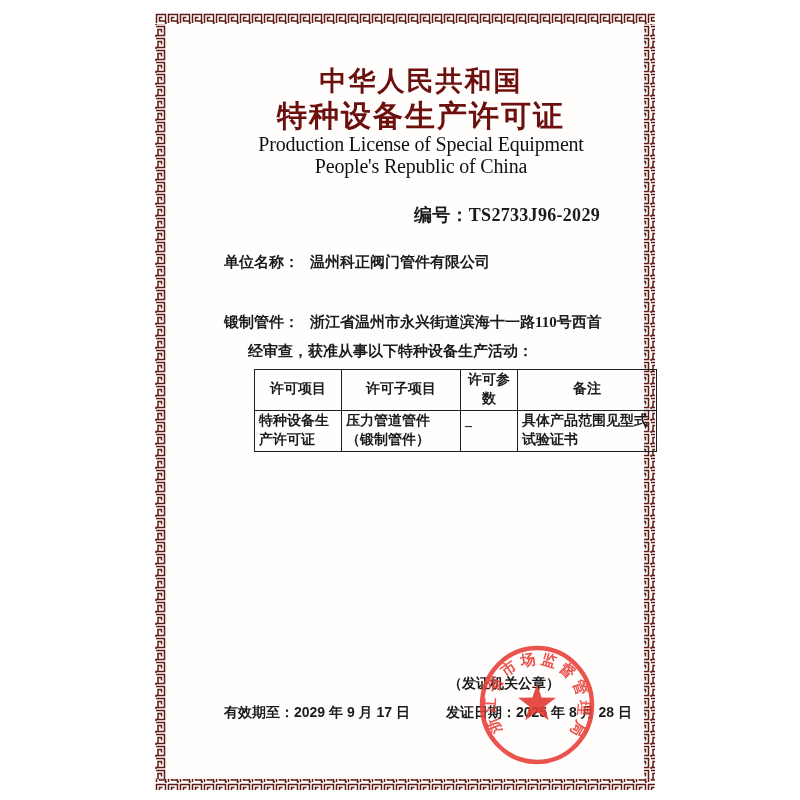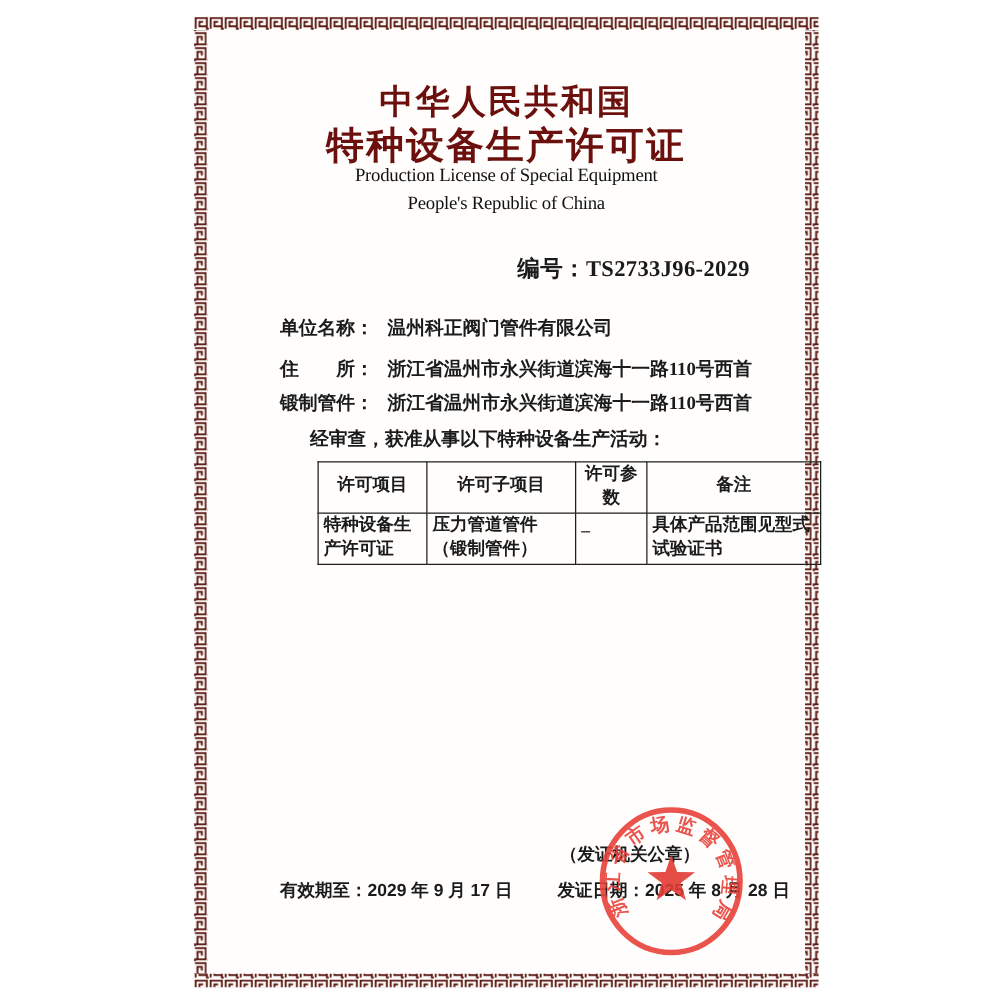--- a/index.html
+++ b/index.html
@@ -7,28 +7,28 @@
     width:800px;height:800px;background:#ffffff;position:relative;
     font-family:"Liberation Serif","DejaVu Serif",serif;
     color:#1b1b1b;overflow:hidden;
   }
   .cert{
     position:absolute;left:155px;top:13px;width:500px;height:777px;
     background:#fffefd;
   }
   .border-frame{position:absolute;left:0;top:0;width:500px;height:777px;}
   .abs{position:absolute;}
-  .center{left:0;width:100%;text-align:center;}
+  .center{left:16px;width:100%;text-align:center;}
   .title-cn{
     font-weight:bold;color:#6b100d;letter-spacing:2px;
     font-family:"Liberation Serif","DejaVu Serif",serif;
   }
   .t1{top:50px;font-size:27px;}
   .t2{top:83px;font-size:30px;}
-  .title-en{font-size:15px;color:#111;letter-spacing:-0.2px;}
+  .title-en{font-size:20px;color:#111;letter-spacing:-0.2px;}
   .e1{top:120px;}
   .e2{top:142px;}
   .license-no{
     top:190px;right:55px;font-size:18px;font-weight:bold;letter-spacing:0.3px;
   }
   .info-line{left:69px;font-size:15px;font-weight:bold;white-space:nowrap;}
   .i0{top:240px;}
   .i1{top:273px;}
   .i2{top:300px;}
   .notice{left:93px;top:329px;font-size:15px;font-weight:bold;white-space:nowrap;}
@@ -81,23 +81,20 @@
   <div class="abs center title-en e1">Production License of Special Equipment</div>
   <div class="abs center title-en e2">People's Republic of China</div>
 
   <div class="abs license-no">
     <span>编号：</span><span>TS2733J96-2029</span>
   </div>
 
   <div class="abs info-line i0">
     <span class="info-label">单位名称：</span><span>温州科正阀门管件有限公司</span>
   </div>
-  <div class="abs info-line i1">
-    <span class="info-label">住　　所：</span><span>浙江省温州市永兴街道滨海十一路110号西首</span>
-  </div>
   <div class="abs info-line i2">
     <span class="info-label">锻制管件：</span><span>浙江省温州市永兴街道滨海十一路110号西首</span>
   </div>
   <div class="abs notice">经审查，获准从事以下特种设备生产活动：</div>
 
   <table class="lic">
     <colgroup>
       <col class="c0">
         <col class="c1">
         <col class="c2">

